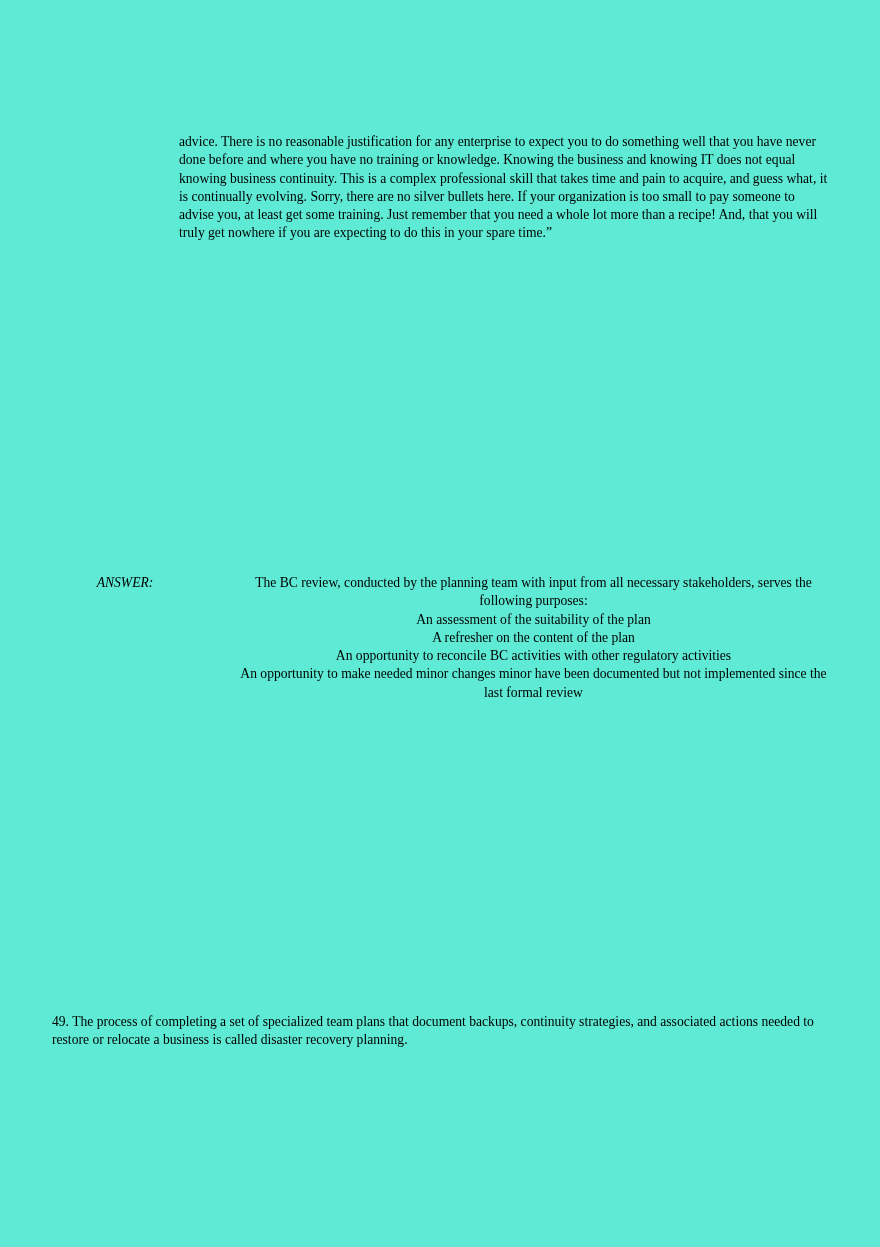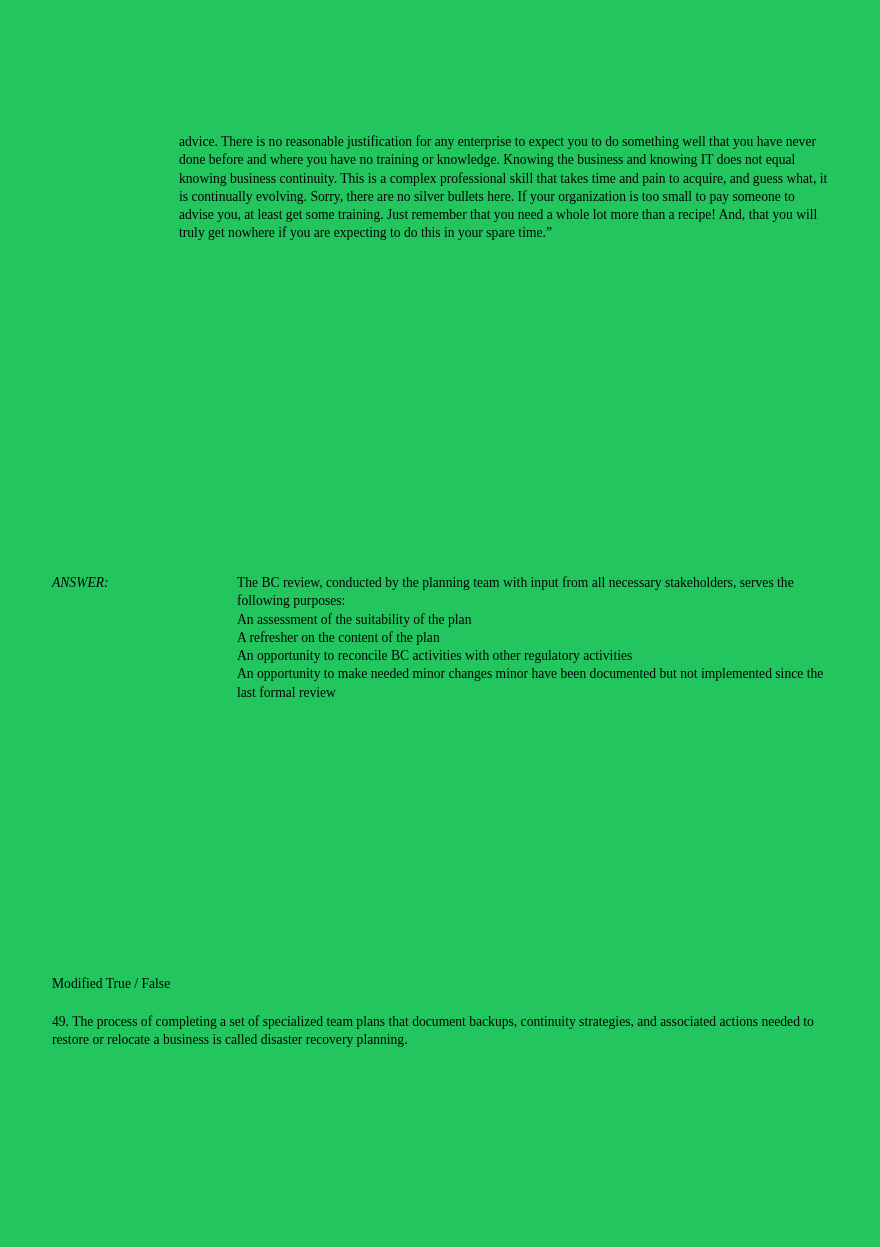--- a/index.html
+++ b/index.html
@@ -12,21 +12,21 @@
     height: 1247px;
     position: relative;
     font-family: "Liberation Serif", "DejaVu Serif", serif;
     font-size: 13.6px;
     line-height: 18.3px;
     color: #000000;
   }
   .page {
     position: absolute;
     inset: 0;
-    background: #22c55e;
+    background: #5eead4;
   }
   p, div {
     margin: 0;
     padding: 0;
   }
   .quote-paragraph {
     position: absolute;
     top: 133px;
     left: 179px;
     width: 650px;
@@ -38,20 +38,21 @@
     left: 52px;
     width: 778px;
   }
   .answer-row {
     position: absolute;
     top: 574px;
     left: 52px;
     width: 778px;
     display: flex;
     align-items: flex-start;
+    text-align: center;
   }
   .answer-label {
     font-style: italic;
     width: 146px;
     flex: 0 0 146px;
   }
   .answer-body {
     flex: 1 1 auto;
     width: 630px;
     margin-left: 39px;
@@ -81,17 +82,16 @@
     <span class="answer-label">ANSWER:</span>
     <div class="answer-body">
       <div>The BC review, conducted by the planning team with input from all necessary stakeholders, serves the following purposes:</div>
       <div>An assessment of the suitability of the plan</div>
       <div>A refresher on the content of the plan</div>
       <div>An opportunity to reconcile BC activities with other regulatory activities</div>
       <div>An opportunity to make needed minor changes minor have been documented but not implemented since the last formal review</div>
     </div>
   </div>
 
-  <p class="section-heading">Modified True / False</p>
 
   <p class="question-67">49. The process of completing a set of specialized team plans that document backups, continuity strategies, and associated actions needed to restore or relocate a business is called disaster recovery planning.</p>
 
 </div>
 
 </body></html>

